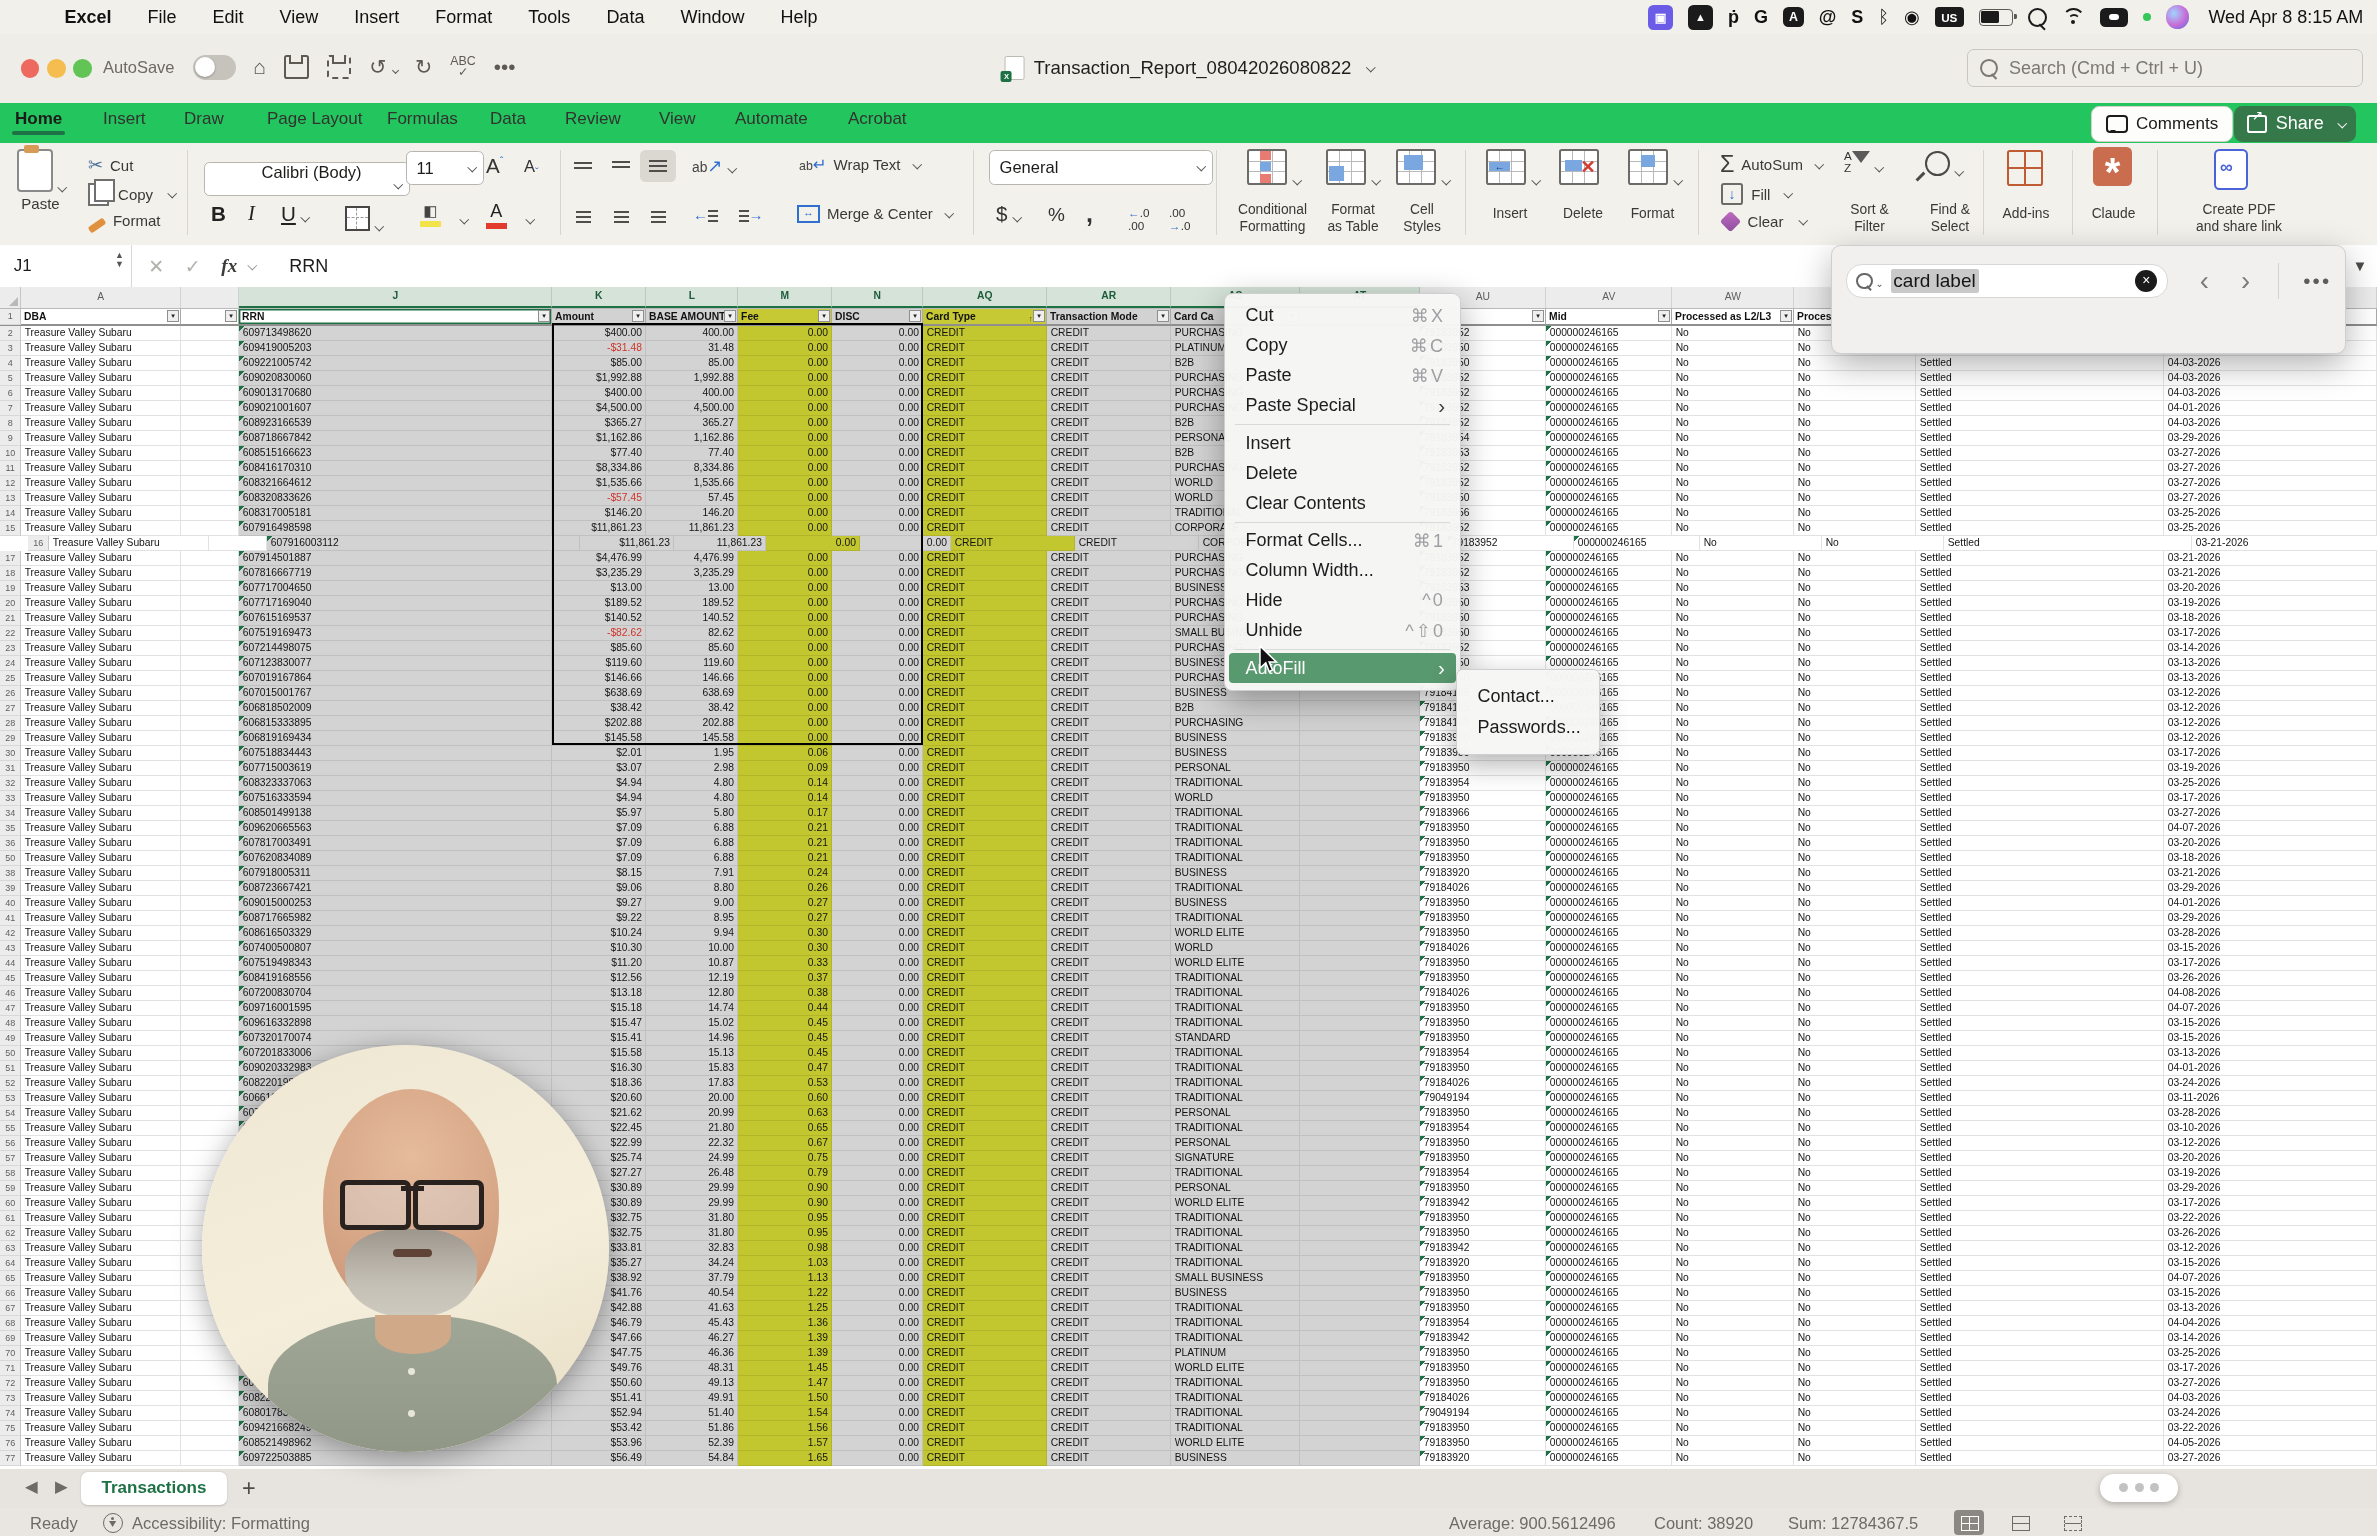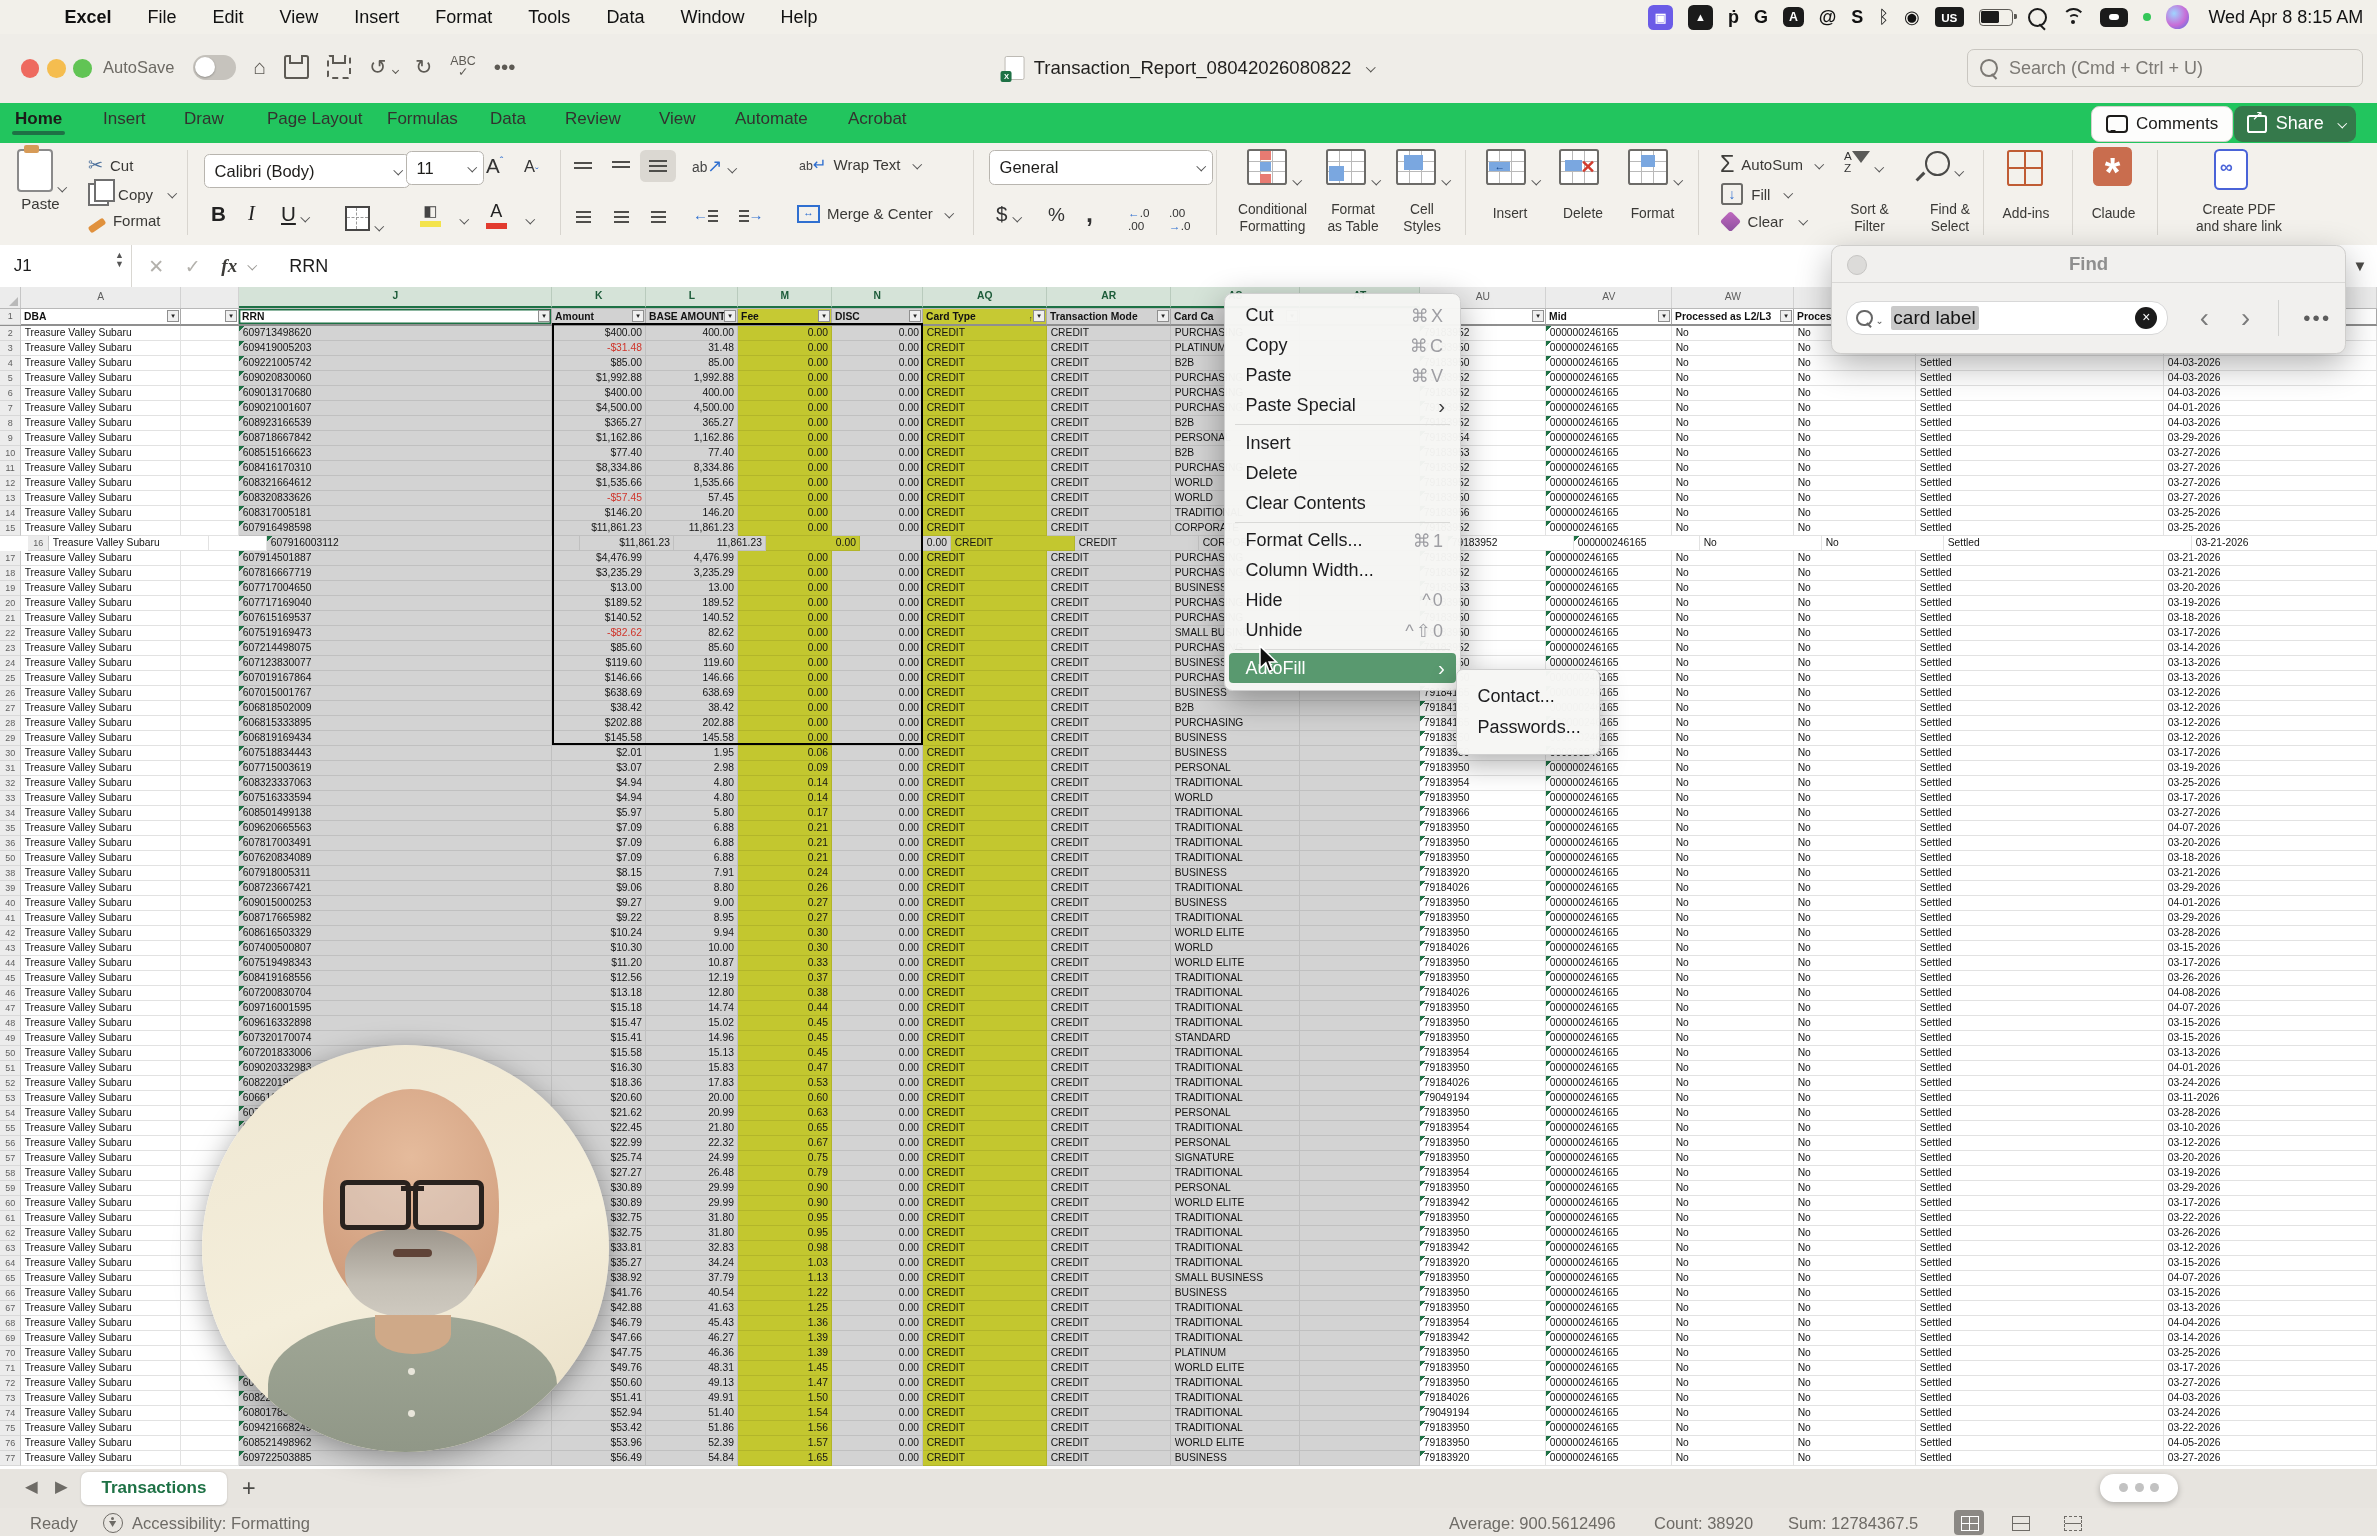--- a/index.html
+++ b/index.html
@@ -283,21 +283,21 @@
       <span class="ic-copy"></span>
       <span class="sml">Copy</span>
       <span class="ch"></span>
     </div>
   <div class="abs" style="left:88px;top:69px;display:flex;align-items:center;gap:6.9px;">
       <span class="ic-brush"></span>
       <span class="sml">Format</span>
     </div>
   <div class="vdiv" style="left:187px;"></div>
 
-  <div class="combo" style="left:204px;top:11px;width:194px;height:32px;">
+  <div class="combo" style="left:204px;top:19px;width:194px;height:32px;flex-direction:column;">
       <span>Calibri (Body)</span>
       <span class="ch"></span>
     </div>
   <div class="combo" style="left:406px;top:8.3px;width:66px;height:32px;">
       <span>11</span>
       <span class="ch"></span>
     </div>
   <div class="abs" style="left:486px;top:11px;font-size:20.6px;color:#333;">A<sup style="color:#2f6fd0;font-size:11px;">ˆ</sup></div>
   <div class="abs" style="left:524px;top:13.8px;font-size:16.5px;color:#333;">A<sub style="color:#2f6fd0;font-size:11px;">ˇ</sub></div>
   <div class="abs" style="left:211px;top:59px;font-size:20.6px;font-weight:700;color:#222;">B</div>
@@ -2072,24 +2072,20 @@
     <div class="mi" style="height: 31px;">Contact...</div>
     <div class="mi" style="height: 31px;">Passwords...</div>
   </div>
 <div id="cursor">
   <svg width="23.4" height="29" viewBox="0 0 24 30">
       <path d="M4 1 L4 24 L10 18.5 L13.5 27.5 L17 26 L13.5 17.5 L21 17.5 Z" fill="#111" stroke="#fff" stroke-width="1.6"></path>
     </svg>
 </div>
 
 <div id="find">
-  <div id="find-titlebar">
-    <span id="find-close"></span>
-    <span id="find-title">Find</span>
-  </div>
   <div id="find-body">
     <div id="find-field">
       <span class="qmag"></span>
       <span class="qch">⌄</span>
       <span id="find-query">card label</span>
       <span id="find-clear">×</span>
     </div>
     <span class="navarrow">‹</span>
     <span class="navarrow">›</span>
     <span id="find-sep"></span>

